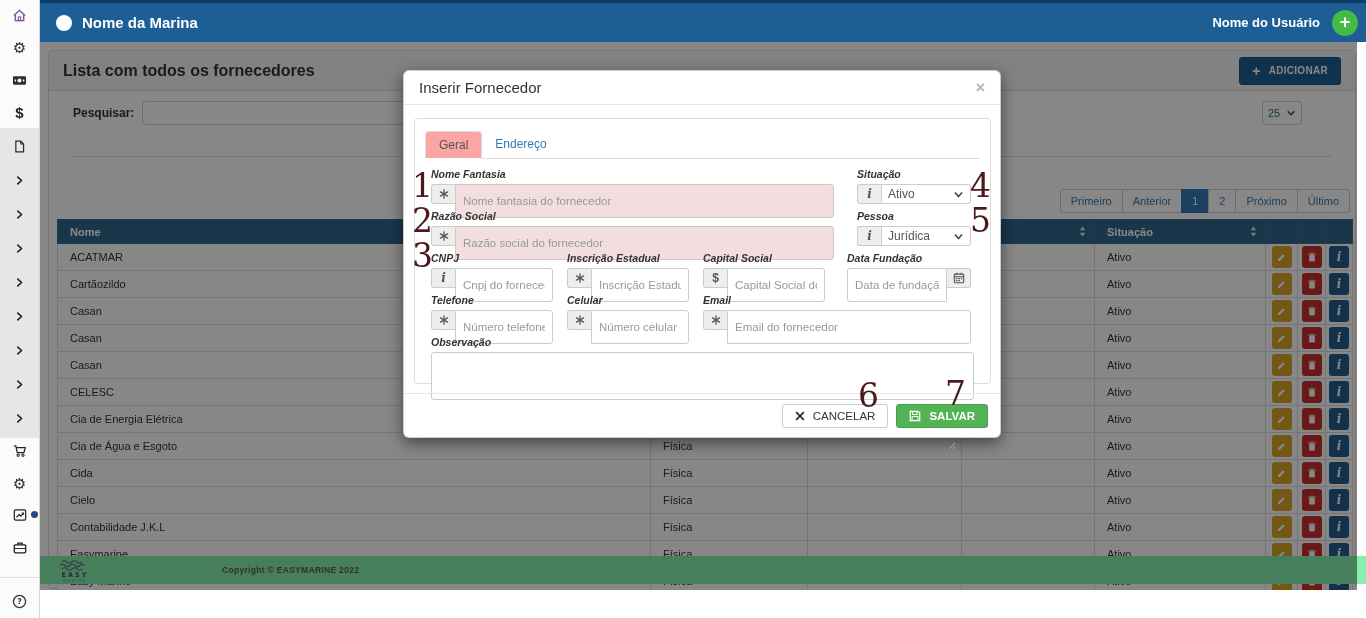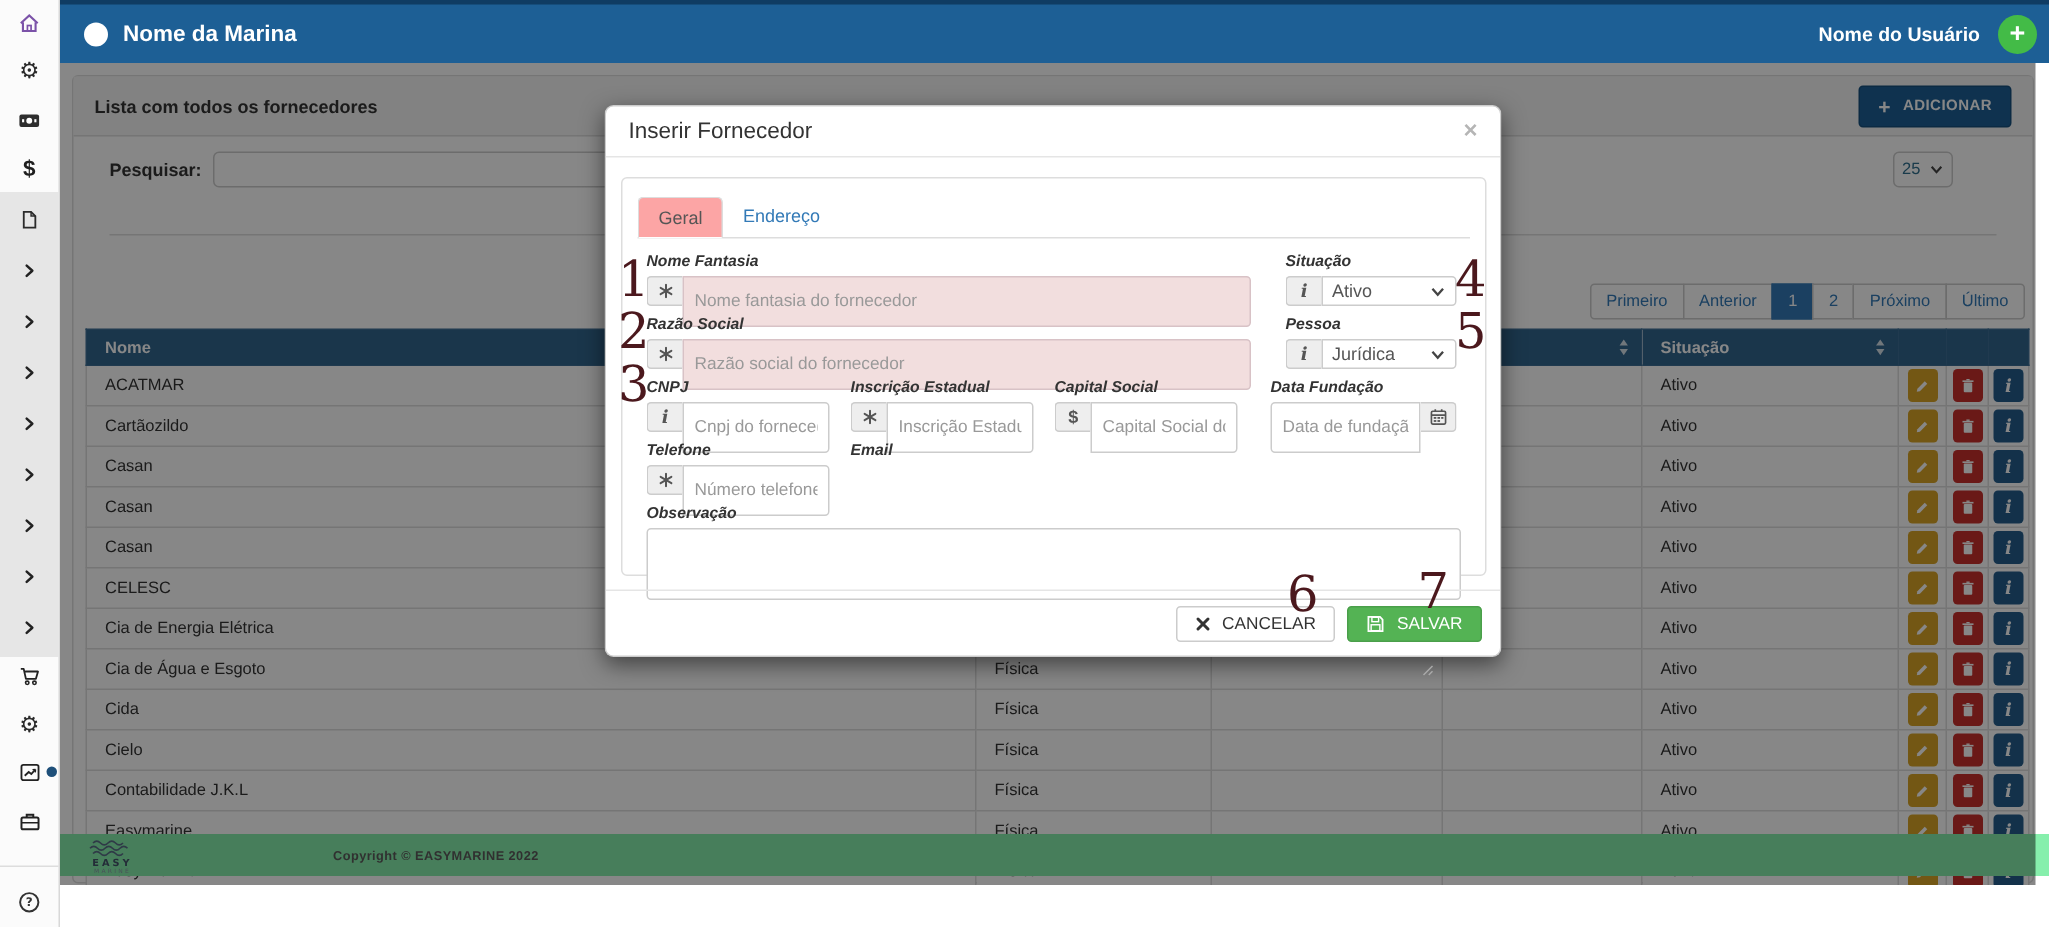--- a/index.html
+++ b/index.html
@@ -24,21 +24,21 @@
   .side-divider{position:absolute;left:0;top:577px;width:39px;border-top:1px solid #ddd;}
   .notif-dot{position:absolute;left:31px;top:511px;width:7px;height:7px;border-radius:50%;background:#1e4f79;}
   .gear-glyph{font-size:15px;line-height:1;color:#2b2b2b;}
   .dollar-glyph{font-size:15px;font-weight:bold;color:#1e1e1e;}
   
   .content{left:40px;top:42px;width:1317px;height:548px;background:#fff;z-index:1;overflow:hidden;}
   .panel{position:absolute;left:8px;top:8px;width:1308px;height:539px;background:#fff;border:1px solid #ddd;
          border-radius:4px;box-sizing:border-box;}
   .panel-head{height:40px;background:#f5f5f5;border-bottom:1px solid #ddd;display:flex;align-items:center;
               padding:0 14px;box-sizing:border-box;}
-  .panel-title{font-size:12px;font-weight:bold;color:#333;}
+  .panel-title{font-size:16px;font-weight:bold;color:#333;}
   .btn-add{margin-left:auto;height:26px;background:#1d5f95;color:#fff;border:1px solid #16507f;border-radius:3px;
            font-size:10px;font-weight:bold;display:flex;align-items:center;padding:0 12px;cursor:pointer;letter-spacing:.3px;}
   .btn-add .plus{font-size:14px;font-weight:bold;margin-right:8px;}
   .search-row{position:absolute;left:24px;top:50px;display:flex;align-items:center;}
   .search-label{font-size:12px;font-weight:bold;color:#333;margin-right:8px;}
   .search-input{width:600px;height:24px;border:1px solid #ccc;border-radius:4px;box-sizing:border-box;font-size:12px;padding:0 6px;}
   .size-select{position:absolute;left:1213px;top:50px;width:40px;height:24px;border:1px solid #ccc;border-radius:4px;
                display:flex;align-items:center;justify-content:space-between;padding:0 5px;box-sizing:border-box;
                font-size:11px;color:#31708f;cursor:pointer;background:#fff;}
   .rule{position:absolute;left:24px;right:24px;top:105px;border-top:1px solid #ddd;}
@@ -92,21 +92,21 @@
   .sel{flex:1;border:1px solid #ccc;border-radius:0 3px 3px 0;background:#fff;display:flex;align-items:center;
        justify-content:space-between;padding:0 6px;font-size:12px;color:#555;cursor:pointer;}
   .i-addon{font-family:"DejaVu Serif",serif;font-style:italic;font-weight:bold;font-size:12px;color:#555;}
   .d-addon{font-size:12px;font-weight:bold;color:#555;}
   textarea.obs{width:100%;height:48px;border:1px solid #ccc;border-radius:3px;box-sizing:border-box;resize:none;}
   .resize-grip{position:absolute;right:18px;bottom:-46px;}
   .modal-foot{position:absolute;left:0;top:322px;width:100%;height:45px;border-top:1px solid #e5e5e5;
               box-sizing:border-box;display:flex;align-items:center;justify-content:flex-end;padding:0 12px;}
   .btn{height:24px;border-radius:3px;font-size:11.5px;display:flex;align-items:center;padding:0 12px;cursor:pointer;box-sizing:border-box;}
   .btn-cancel{background:#fff;border:1px solid #ccc;color:#333;margin-right:8px;}
-  .btn-save{background:#54b354;border:1px solid #4a9f4a;color:#fff;font-weight:normal;}
+  .btn-save{background:#54b354;border:1px solid #4a9f4a;color:#fff;font-weight:bold;}
   .btn svg{margin-right:8px;}
   
   .anno{position:absolute;z-index:300;font-family:"DejaVu Serif",serif;font-size:33px;line-height:1;color:#4b181d;}
   
   .footer{left:40px;top:556px;width:1326px;height:28px;background:#86efac;z-index:5;text-decoration:underline;}
   .copyright{position:absolute;left:182px;top:9px;font-size:8.5px;font-weight:bold;color:#5c5c5c;letter-spacing:.3px;}
 </style>
 </head>
 <body>
 
@@ -796,22 +796,49 @@
                   <g stroke="#555" stroke-width="1.6" stroke-linecap="round">
                     <line x1="6" y1="1" x2="6" y2="11"></line>
                     <line x1="1.7" y1="3.5" x2="10.3" y2="8.5"></line>
                     <line x1="10.3" y1="3.5" x2="1.7" y2="8.5"></line>
                   </g>
                 </svg>
               </span>
             <input placeholder="Número telefone" style="">
           </div>
         </div>
+        <div class="fld" style="width:122px;margin-left:14px;">
+          <div class="lbl">Celular</div>
+          <div class="grp">
+            <span class="addon">
+                <svg viewBox="0 0 12 12" width="10" height="10">
+                  <g stroke="#555" stroke-width="1.6" stroke-linecap="round">
+                    <line x1="6" y1="1" x2="6" y2="11"></line>
+                    <line x1="1.7" y1="3.5" x2="10.3" y2="8.5"></line>
+                    <line x1="10.3" y1="3.5" x2="1.7" y2="8.5"></line>
+                  </g>
+                </svg>
+              </span>
+            <input placeholder="Número celular" style="">
+          </div>
+        </div>
         <div class="fld" style="width:268px;margin-left:14px;">
           <div class="lbl">Email</div>
+          <div class="grp">
+            <span class="addon">
+                <svg viewBox="0 0 12 12" width="10" height="10">
+                  <g stroke="#555" stroke-width="1.6" stroke-linecap="round">
+                    <line x1="6" y1="1" x2="6" y2="11"></line>
+                    <line x1="1.7" y1="3.5" x2="10.3" y2="8.5"></line>
+                    <line x1="10.3" y1="3.5" x2="1.7" y2="8.5"></line>
+                  </g>
+                </svg>
+              </span>
+            <input placeholder="Email do fornecedor" style="">
+          </div>
         </div>
       </div>
 
       <div class="fld" style="position:relative;">
         <div class="lbl">Observação</div>
         <textarea class="obs" style=""></textarea>
         <span class="resize-grip">
             <svg viewBox="0 0 8 8" width="8" height="8">
               <g stroke="#aaa" stroke-width="1">
                 <line x1="7" y1="1" x2="1" y2="7"></line>

